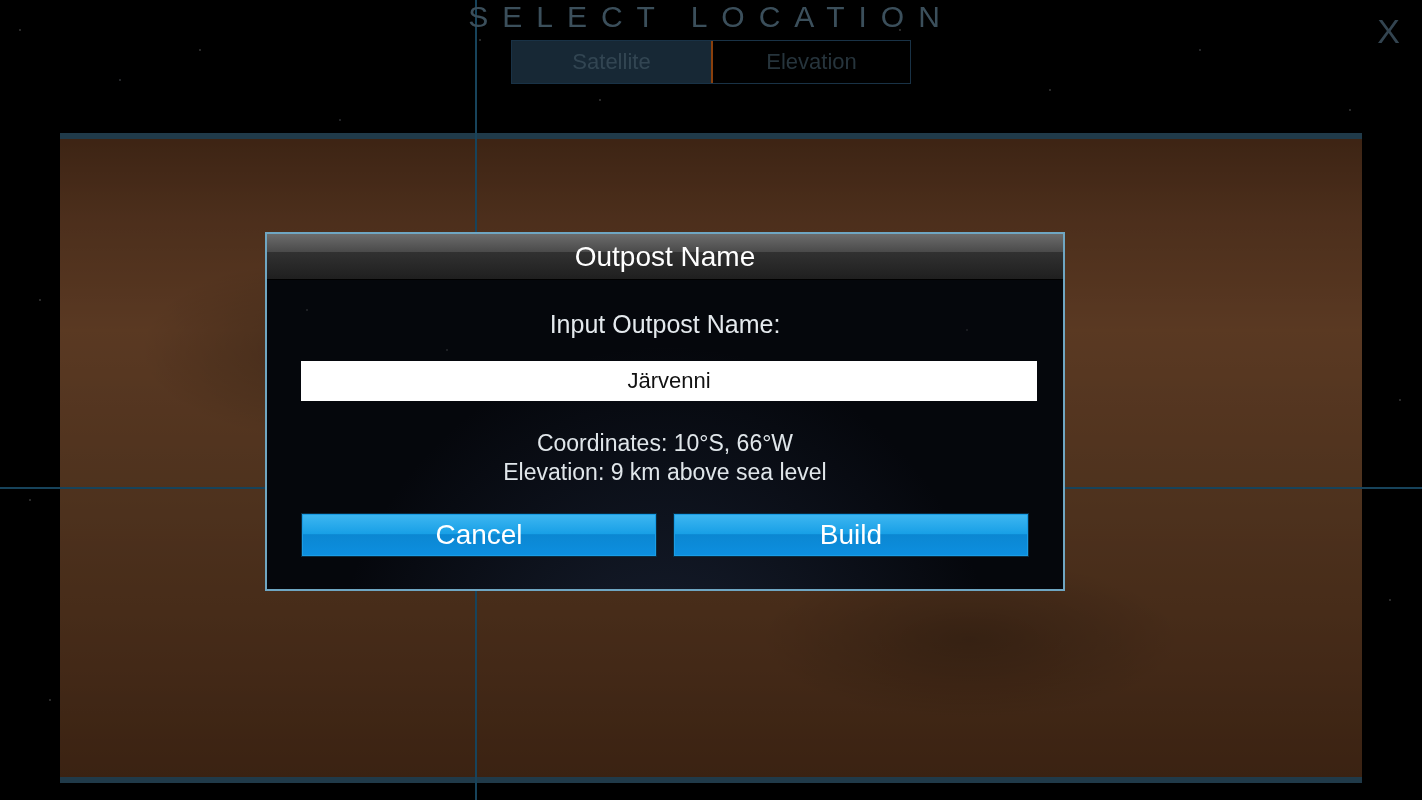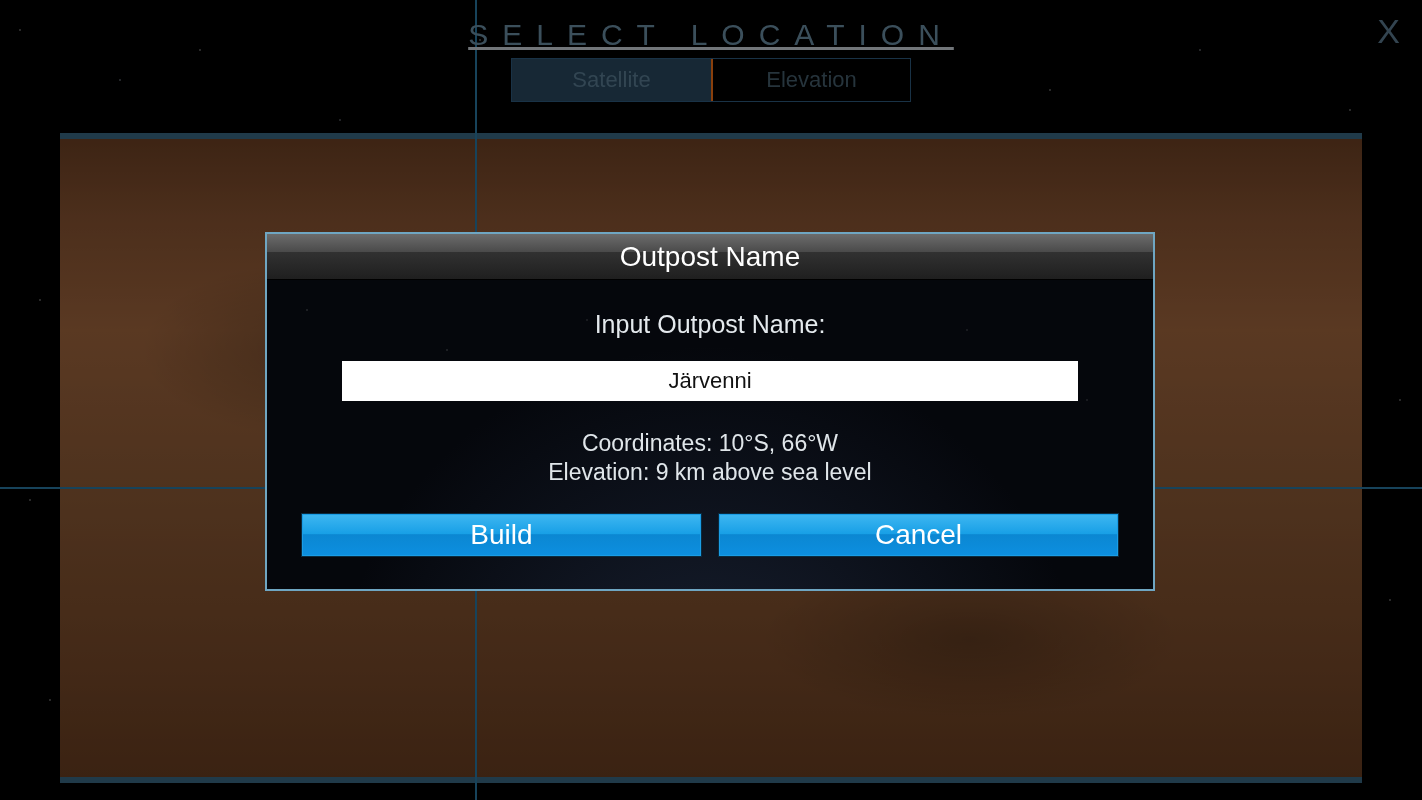--- a/index.html
+++ b/index.html
@@ -29,22 +29,20 @@
       radial-gradient(1px 1px at 40px 300px, #ffffff, transparent),
       radial-gradient(1px 1px at 1400px 400px, #ffffff, transparent),
       radial-gradient(1px 1px at 1390px 600px, #ffffff, transparent),
       #000;
     z-index: 0;
   }
   .header {
     position: absolute; top: 0; left: 0; right: 0;
     text-align: center;
     z-index: 2;
-    padding-top: 18px;
-    text-decoration: underline;
   }
   .title {
     font-size: 30px;
     letter-spacing: 14px;
     color: #6c90a7;
     font-weight: 400;
   }
   .close-x {
     position: absolute; top: 12px; right: 22px;
     font-size: 34px; color: #5d7d93; font-weight: 300;
@@ -93,21 +91,21 @@
   .cross-v { top: 0; bottom: 0; width: 2px; left: 475px; }
   .cross-h { left: 0; right: 0; height: 2px; top: 487px; }
 
   
   .dim { position: absolute; inset:0; background: rgba(0,0,0,0.45); z-index: 4; }
 
   
   .dialog {
     position: absolute;
     left: 265px; top: 232px;
-    width: 890px;
+    width: 800px;
     border: 2px solid #6fa6c2;
     background: #0f766e;
     z-index: 5;
   }
   .dialog-head {
     height: 46px;
     background: linear-gradient(180deg,#6c6c6c 0%, #4a4a4a 40%, #313131 41%, #1f1f1f 100%);
     text-align: center;
     color: #fff;
     font-size: 28px;
@@ -184,17 +182,17 @@
 <div class="dialog">
   <div class="dialog-head">Outpost Name</div>
   <div class="dialog-body">
     <div class="prompt">Input Outpost Name:</div>
     <input class="name-input" type="text" value="Järvenni" style="">
     <div class="info">
       <div>Coordinates: 10°S, 66°W</div>
       <div>Elevation: 9 km above sea level</div>
     </div>
     <div class="btn-row">
+      <div class="btn">Cancel</div>
       <div class="btn">Build</div>
-      <div class="btn">Cancel</div>
     </div>
   </div>
 </div>
 
 </body></html>

